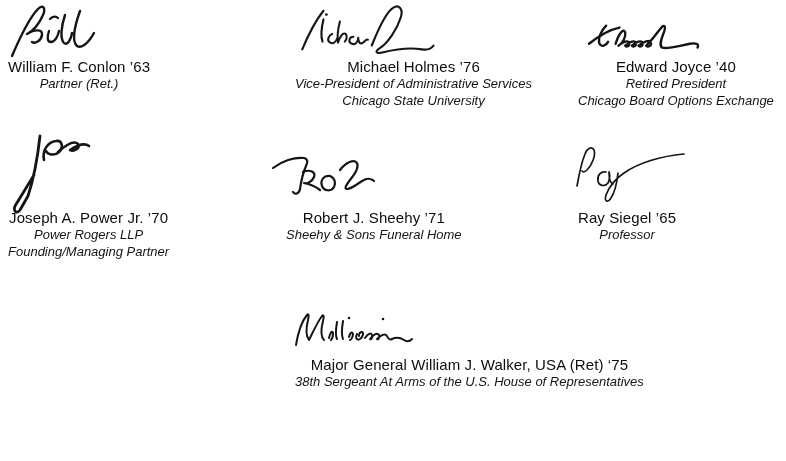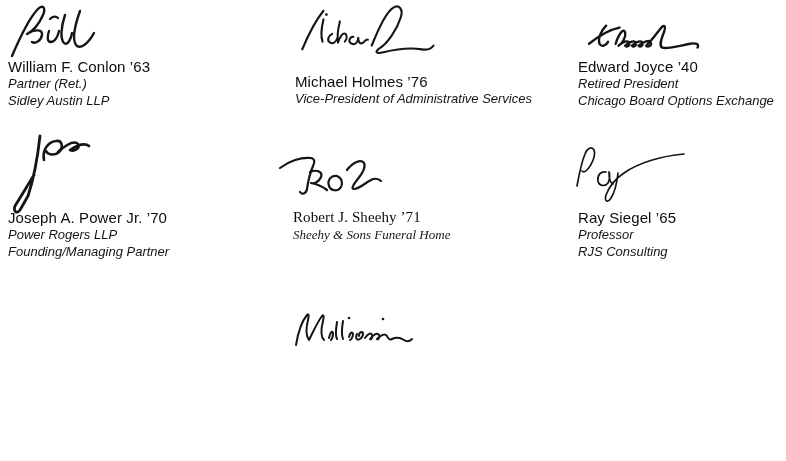--- a/index.html
+++ b/index.html
@@ -9,21 +9,21 @@
     height: 461px;
     background: #ffffff;
     font-family: "Liberation Sans", sans-serif;
     color: #111;
     overflow: hidden;
   }
   .card { position: absolute; }
   .sig { position: absolute; }
   .sig path { fill: none; stroke: #151515; stroke-linecap: round; stroke-linejoin: round; }
   .sig circle { fill: #151515; stroke: none; }
-  .textblock { position: absolute; white-space: nowrap; }
+  .textblock { position: absolute; white-space: nowrap; text-align: center; }
   .name {
     display: block;
     font-size: 15px;
     line-height: 17px;
     color: #0d0d0d;
     letter-spacing: 0.1px;
   }
   .role {
     display: block;
     font-size: 13px;
@@ -40,37 +40,37 @@
   <div class="card" style="left:8px; top:3px; width:270px; height:125px;">
     <svg class="sig" style="left:0; top:1px;" width="92" height="54" viewBox="0 0 92 54" aria-label="Bill">
       <path stroke-width="2.4" d="M4,52 C10,38 22,13 30,5 C35,0 38,4 35,11 C31,20 25,27 19,30 C27,25 35,25 34,31 C33,37 27,40 24,38"></path>
       <path stroke-width="2.2" d="M42,15 C45,12 48,12 50,14"></path>
       <path stroke-width="2.3" d="M41,27 C39,33 39,38 43,38 C47,38 50,32 51,27"></path>
       <path stroke-width="2.4" d="M57,11 C53,23 52,35 56,39 C59,42 63,36 64,29 M72,7 C67,21 64,35 68,41 C72,46 80,40 86,29"></path>
     </svg>
     <div class="textblock" style="left:0; top:55px;">
       <span class="name">William F. Conlon ’63</span>
       <span class="role">Partner (Ret.)</span>
-      <span class="role">Sidley Austin LLP</span>
     </div>
   </div>
 
   <div class="card" style="left:291px; top:3px; width:282px; height:125px;">
     <svg class="sig" style="left:0; top:1px;" width="148" height="56" viewBox="0 0 148 58" aria-label="Michael">
       <path stroke-width="2.2" d="M9,47 C14,35 22,18 31,7"></path>
       <path stroke-width="2.2" d="M31,16 C29,24 28,33 30,39"></path>
       <circle cx="34" cy="11" r="1.4"></circle>
       <path stroke-width="2.1" d="M40,31 C36,33 34,38 38,40 C41,42 44,39 45,36"></path>
       <path stroke-width="2.1" d="M48,18 C46,26 45,34 46,40 C48,34 51,29 54,31 C56,33 55,37 53,39"></path>
       <path stroke-width="2.1" d="M62,34 C58,34 56,39 60,41 C64,43 67,39 67,35 C67,40 69,42 72,40 C74,38 76,36 77,37"></path>
       <path stroke-width="2.2" d="M81,43 C87,28 95,9 103,4 C109,0 114,5 111,14 C107,27 97,41 89,46 C84,49 85,52 93,50 C105,47 121,45 133,47 C139,48 143,46 145,43"></path>
     </svg>
-    <div class="textblock" style="left:4px; top:55px;margin-top:15px;">
+    <div class="textblock" style="left:4px; top:55px;">
       <span class="name">Michael Holmes ’76</span>
       <span class="role">Vice-President of Administrative Services</span>
+      <span class="role">Chicago State University</span>
     </div>
   </div>
 
   <div class="card" style="left:578px; top:3px; width:206px; height:125px;">
     <svg class="sig" style="left:6px; top:16px;" width="130" height="40" viewBox="0 0 130 42" aria-label="Edward">
       <path stroke-width="2.5" d="M20,7 C15,12 11,20 13,26 C15,30 20,28 22,24"></path>
       <path stroke-width="2.5" d="M2,26 C12,18 24,11 34,9"></path>
       <path stroke-width="2.5" d="M30,26 C33,16 38,9 40,14 C41,19 37,26 33,28 C38,24 43,22 44,25 C45,28 42,30 40,28 C45,24 50,22 51,25 C52,28 49,30 47,28 C52,24 57,22 58,25 C59,28 56,30 54,28 C59,24 66,21 67,25 C68,28 64,30 62,28 C67,24 75,12 79,8 C81,6 83,8 81,13 C78,21 75,28 79,30 C84,32 97,28 108,26 C114,25 118,26 116,30"></path>
     </svg>
     <div class="textblock" style="left:0; top:55px;">
@@ -86,21 +86,21 @@
       <path stroke-width="2.6" d="M50,19 C58,12 66,7 70,11 C73,15 66,19 62,17 C68,13 76,9 81,13"></path>
       <path stroke-width="2.8" d="M32,3 C30,21 26,45 20,63 L12,77 C9,81 5,79 7,73 L26,42"></path>
     </svg>
     <div class="textblock" style="left:0; top:77px;">
       <span class="name">Joseph A. Power Jr. ’70</span>
       <span class="role">Power Rogers LLP</span>
       <span class="role">Founding/Managing Partner</span>
     </div>
   </div>
 
-  <div class="card" style="left:277px; top:132px; width:282px; height:135px;font-family:Liberation Serif, serif;">
+  <div class="card" style="left:270px; top:132px; width:282px; height:135px;">
     <svg class="sig" style="left:0; top:18px;" width="122" height="52" viewBox="0 0 122 52" aria-label="Bob">
       <path stroke-width="2.2" d="M3,18 C12,11 24,7 34,8 C38,9 38,12 36,16 C33,23 31,32 30,39 C29,44 25,45 23,42"></path>
       <path stroke-width="2.2" d="M33,22 C40,19 46,22 44,27 C42,32 37,34 34,33 C40,34 46,37 50,40"></path>
       <path stroke-width="2.2" d="M60,26 C54,25 50,30 52,36 C54,41 61,42 64,37 C66,33 65,28 60,26"></path>
       <path stroke-width="2.2" d="M70,20 C76,12 84,9 87,13 C89,17 85,24 80,30 C76,35 74,39 77,39 C82,39 88,33 94,30 C98,28 102,29 104,31"></path>
     </svg>
     <div class="textblock" style="left:16px; top:77px;">
       <span class="name">Robert J. Sheehy ’71</span>
       <span class="role">Sheehy &amp; Sons Funeral Home</span>
     </div>
@@ -108,31 +108,34 @@
 
   <div class="card" style="left:566px; top:132px; width:218px; height:135px;">
     <svg class="sig" style="left:0; top:9px;" width="122" height="66" viewBox="0 0 122 66" aria-label="Ray">
       <path stroke-width="1.7" d="M11,45 C13,34 16,20 19,13 C21,7 26,5 28,9 C30,14 26,24 21,29 C19,31 17,31 16,30"></path>
       <path stroke-width="1.7" d="M40,31 C35,30 31,34 32,40 C33,45 39,46 42,42 C44,38 44,33 43,31 C43,37 44,42 47,43"></path>
       <path stroke-width="1.7" d="M52,32 C51,41 49,51 45,57 C42,62 38,61 40,54 C43,46 49,38 58,32 C72,22 95,15 118,13"></path>
     </svg>
     <div class="textblock" style="left:12px; top:77px;">
       <span class="name">Ray Siegel ’65</span>
       <span class="role">Professor</span>
-      <span class="role">RJS Consulting</span>
     </div>
   </div>
 
 
   <div class="card" style="left:291px; top:279px; width:440px; height:135px;">
     <svg class="sig" style="left:0; top:25px;" width="138" height="48" viewBox="0 0 138 48" aria-label="William">
       <path stroke-width="2.0" d="M5,41 C7,29 11,17 16,11 C18,9 18,12 17,16 C15,24 15,32 18,36 C22,28 27,17 31,12 C33,10 33,13 32,17 C30,25 30,33 33,36"></path>
       <path stroke-width="2.0" d="M38,34 C39,29 41,26 42,29 C42,32 41,35 40,36"></path>
       <path stroke-width="2.0" d="M46,18 C45,24 44,31 46,35"></path>
       <path stroke-width="2.0" d="M52,17 C51,23 50,30 52,35"></path>
       <path stroke-width="2.0" d="M58,33 C59,29 61,27 62,30 C62,33 60,36 59,36"></path>
       <path stroke-width="2.0" d="M66,30 C64,34 66,37 69,35 C72,33 73,29 71,28 C69,28 68,30 68,32 M74,34 C77,30 80,28 81,31 C82,34 80,36 79,35 C82,31 86,28 88,31 C89,34 87,36 86,35 C90,31 94,29 96,32 C97,35 99,36 101,35 C105,33 110,34 113,36 C116,38 119,37 121,35"></path>
       <circle cx="58" cy="14" r="1.3"></circle>
       <circle cx="92" cy="15" r="1.3"></circle>
     </svg>
+    <div class="textblock" style="left:4px; top:77px;">
+      <span class="name">Major General William J. Walker, USA (Ret) ‘75</span>
+      <span class="role">38th Sergeant At Arms of the U.S. House of Representatives</span>
+    </div>
   </div>
 
 </div>
 
 </body></html>

